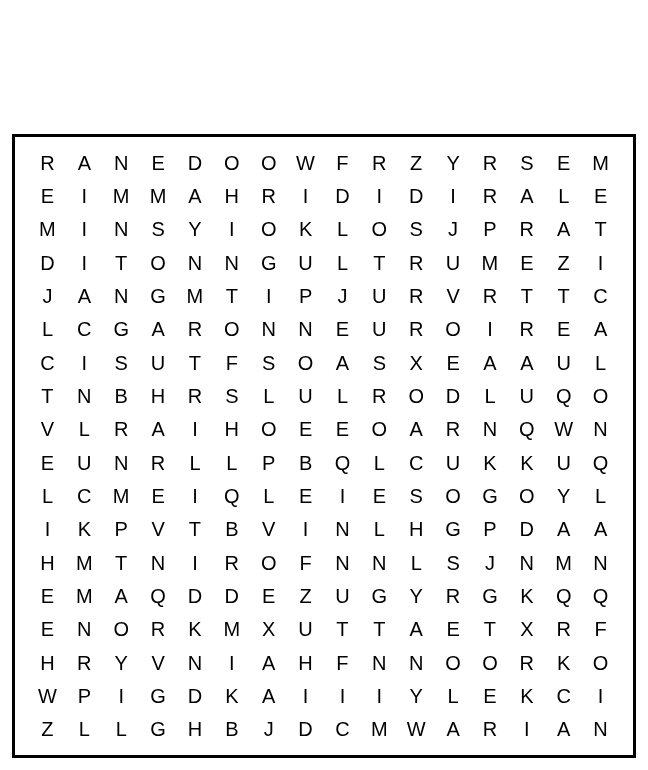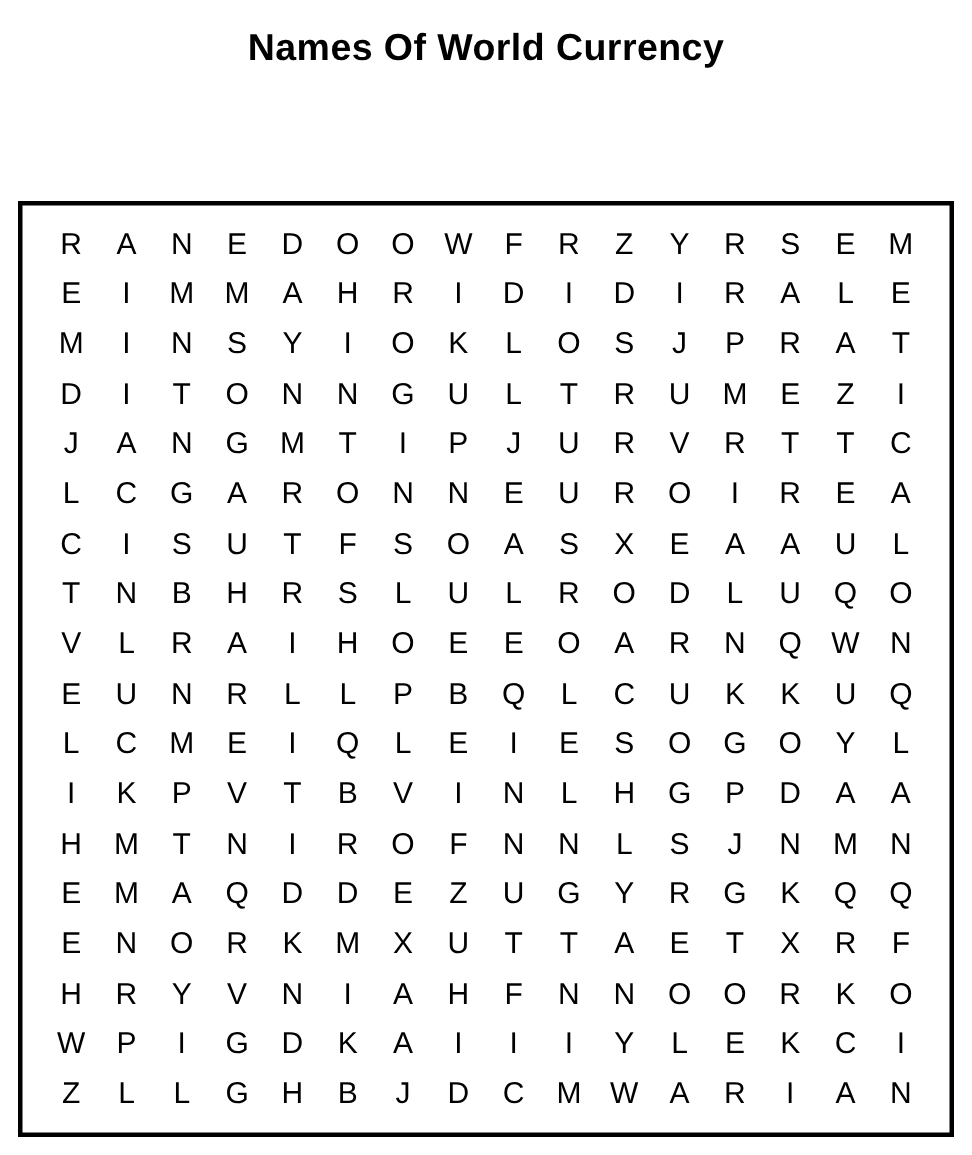--- a/index.html
+++ b/index.html
@@ -62,21 +62,20 @@
     text-align: center;
     width: 100%;
     user-select: none;
   }
 </style>
 </head>
 <body>
 
 <div class="page">
 
-  <div class="puzzle-title">Names Of World Currency</div>
 
   <div class="grid-frame">
     <div class="grid" id="letter-grid" style="grid-template-columns: repeat(16, 1fr);">
         <div class="cell">R</div>
         <div class="cell">A</div>
         <div class="cell">N</div>
         <div class="cell">E</div>
         <div class="cell">D</div>
         <div class="cell">O</div>
         <div class="cell">O</div>

